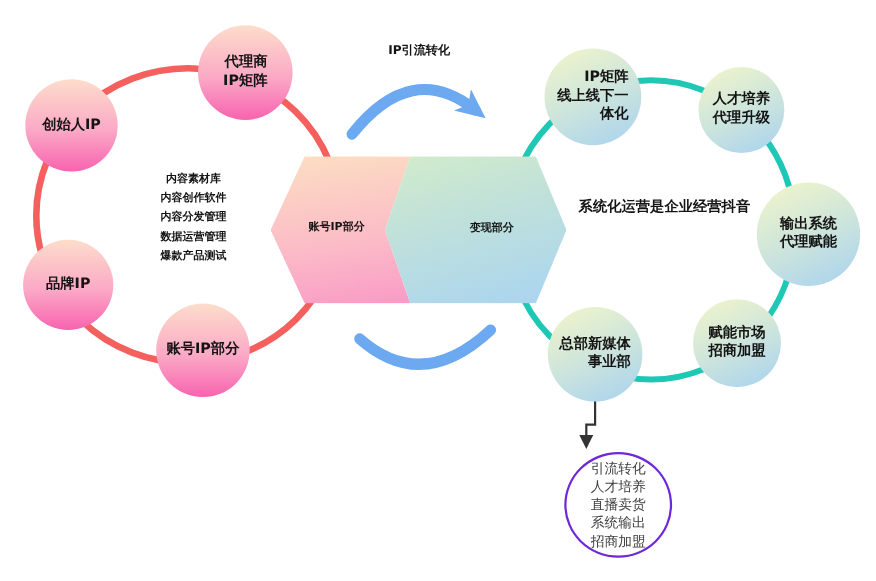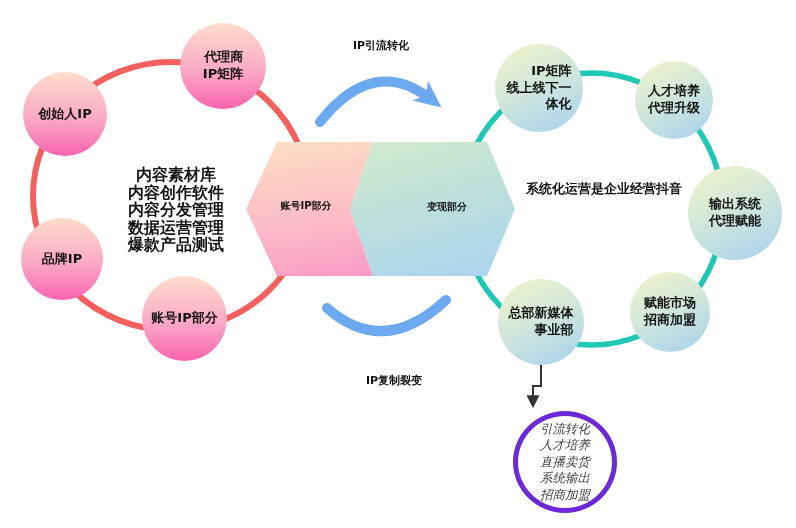--- a/index.html
+++ b/index.html
@@ -21,27 +21,27 @@
   .hex.pink{
     background:linear-gradient(172deg,#fcdfc2 0%,#fbb9c7 55%,#f98fc5 100%);
     clip-path:polygon(0px 67px,31px 0px,127px 0px,104px 67px,127px 134px,31px 134px);
   }
   .hex.green{
     background:linear-gradient(165deg,#d9f0c4 0%,#c2e2d8 45%,#a9d4f1 100%);
     clip-path:polygon(104px 67px,127px 0px,241px 0px,269px 67px,241px 134px,127px 134px);
   }
   .hexlabel{position:absolute;width:116px;text-align:center;font-weight:bold;font-size:10px;z-index:3;}
   .textblock{position:absolute;z-index:3;font-weight:bold;text-align:center;}
-  .lines-left{left:117px;top:166px;width:118px;font-size:16px;line-height:17.5px;}
+  .lines-left{left:117px;top:154px;width:118px;font-size:10px;line-height:17.5px;}
   .lines-right{left:514px;top:180px;width:180px;font-size:13px;line-height:17px;text-align:center;}
   .arrowlabel{position:absolute;z-index:3;width:130px;text-align:center;font-weight:bold;font-size:11px;}
   .outcircle{
-    position:absolute;left:513px;top:411px;width:94px;height:92px;border:5px solid #6d28d9;
+    position:absolute;left:513px;top:411px;width:94px;height:92px;border:2px solid #6d28d9;
     border-radius:50%;background:#fff;z-index:2;display:flex;flex-direction:column;
-    align-items:center;justify-content:center;font-style:italic;
+    align-items:center;justify-content:center;
   }
   .outcircle span{font-size:12.5px;line-height:16.5px;font-weight:500;color:#3d3d3d;}
 </style>
 </head>
 <body>
 
 <div class="stage">
 
   <svg class="layer bg" width="796" height="528" viewBox="0 0 796 528">
     <defs>
@@ -108,21 +108,20 @@
   <div class="node teal" style="left:498px;top:279px;width:86px;height:86px;">
     <span>总部新媒体
 事业部</span>
   </div>
 
   <div class="textblock lines-right">
     <div>系统化运营是企业经营抖音</div>
   </div>
 
   <div class="arrowlabel" style="left:316px;top:38px;">IP引流转化</div>
-  <div class="arrowlabel" style="left:329px;top:373px;">IP复制裂变</div>
 
   <div class="outcircle">
     <span>引流转化</span>
     <span>人才培养</span>
     <span>直播卖货</span>
     <span>系统输出</span>
     <span>招商加盟</span>
   </div>
 
 </div>

